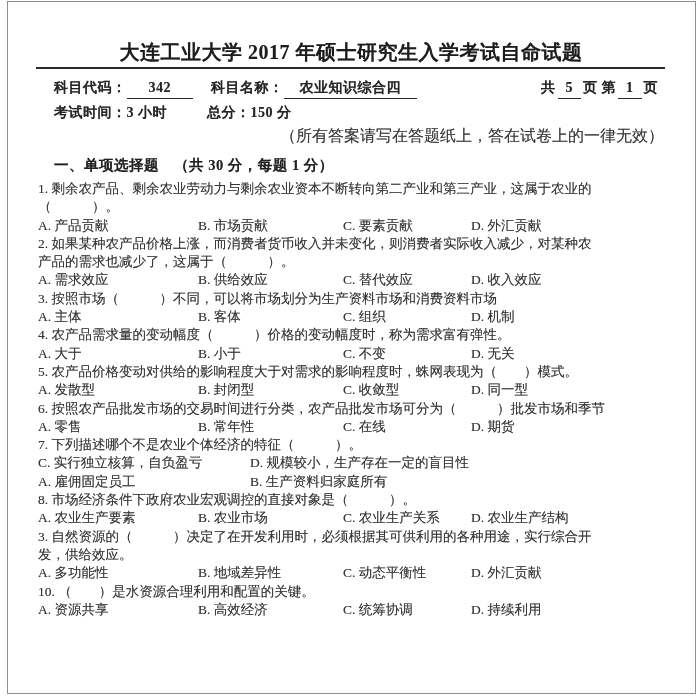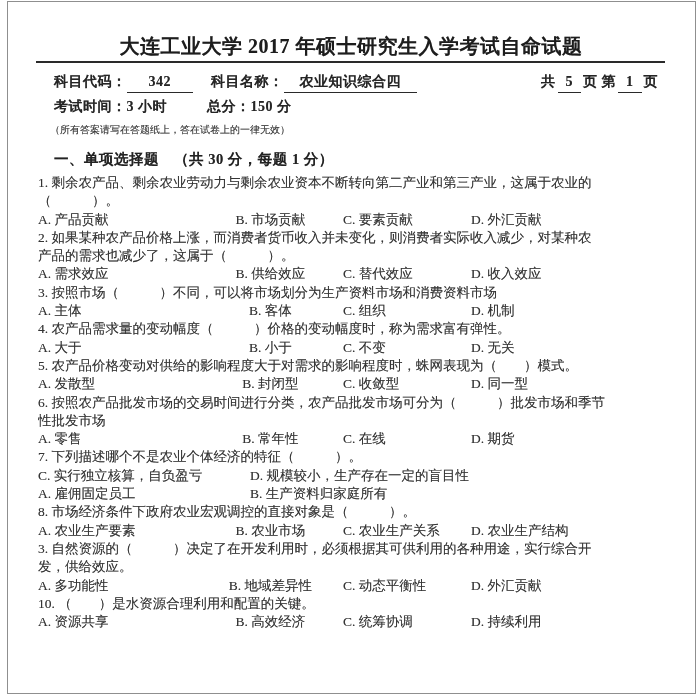--- a/index.html
+++ b/index.html
@@ -1,43 +1,43 @@
 <!DOCTYPE html>
 <html><head>
 <meta charset="utf-8">
 <style>
   html,body{margin:0;padding:0;background:#fff;}
   body{width:700px;height:700px;position:relative;overflow:hidden;
        font-family:"Liberation Serif","DejaVu Serif",serif;color:#333;}
   .frame{position:absolute;left:7px;top:1px;width:689px;height:693px;
          border:1px solid #8f8f8f;box-sizing:border-box;}
-  .content{position:absolute;left:38px;top:2px;width:626px;
+  .content{position:absolute;left:38px;top:8px;width:626px;
            text-shadow:0 0 .6px rgba(40,40,40,.45);}
   .title{margin-top:31px;font-size:20px;font-weight:bold;text-align:center;
          color:#1d1d1d;line-height:26px;letter-spacing:.5px;}
   .rule{border-top:2px solid #2a2a2a;margin-top:2px;margin-left:-2px;width:629px;height:0;}
   .meta-row{margin-top:9px;font-size:14px;font-weight:bold;color:#252525;
             display:flex;align-items:baseline;line-height:20px;letter-spacing:.5px;}
   .meta-row2{margin-top:4px;}
   .meta-left-pad{padding-left:16px;}
   .gap1{width:18px;display:inline-block;}
   .gap2{width:40px;display:inline-block;}
   .pages{margin-left:auto;margin-right:6px;}
   .u{border-bottom:1.5px solid #2a2a2a;display:inline-block;text-align:center;}
   .u-code{padding:0 22px;}
   .u-name{padding:0 16px;}
   .u-dig{padding:0 8px;margin:0 2px;}
-  .notice{margin-top:5px;padding-left:12px;font-size:10px;color:#3a3a3a;line-height:15px;}
+  .notice{margin-top:5px;padding-left:12px;font-size:16px;color:#3a3a3a;line-height:15px;text-align:right;}
   .section{margin-top:13px;padding-left:16px;font-size:14.5px;font-weight:bold;
            color:#222;line-height:19px;letter-spacing:.5px;}
   #questions{margin-top:5px;font-size:13.5px;color:#353535;}
   .q-line,.opt-row{line-height:18.3px;height:18.3px;white-space:nowrap;overflow:hidden;}
   .opt-row .opt{display:inline-block;}
   .opt4 .opt:nth-child(1){min-width:160px;}
-  .opt4 .opt:nth-child(2){min-width:145px;text-align:center;}
+  .opt4 .opt:nth-child(2){min-width:145px;}
   .opt4 .opt:nth-child(3){min-width:128px;}
   .opt2 .opt:nth-child(1){min-width:212px;}
 </style>
 </head>
 <body>
 
 <div class="frame"></div>
 
 <div class="content">
 
@@ -86,21 +86,20 @@
       <div>
         <div class="q-line">4. 农产品需求量的变动幅度（　　　）价格的变动幅度时，称为需求富有弹性。</div>
         <div class="opt-row opt4"><span class="opt">A. 大于</span><span class="opt">B. 小于</span><span class="opt">C. 不变</span><span class="opt">D. 无关</span></div>
       </div>
       <div>
         <div class="q-line">5. 农产品价格变动对供给的影响程度大于对需求的影响程度时，蛛网表现为（　　）模式。</div>
         <div class="opt-row opt4"><span class="opt">A. 发散型</span><span class="opt">B. 封闭型</span><span class="opt">C. 收敛型</span><span class="opt">D. 同一型</span></div>
       </div>
       <div>
         <div class="q-line">6. 按照农产品批发市场的交易时间进行分类，农产品批发市场可分为（　　　）批发市场和季节</div>
-        <div class="q-line">性批发市场</div>
         <div class="opt-row opt4"><span class="opt">A. 零售</span><span class="opt">B. 常年性</span><span class="opt">C. 在线</span><span class="opt">D. 期货</span></div>
       </div>
       <div>
         <div class="q-line">7. 下列描述哪个不是农业个体经济的特征（　　　）。</div>
         <div class="opt-row opt2"><span class="opt">C. 实行独立核算，自负盈亏</span><span class="opt">D. 规模较小，生产存在一定的盲目性</span></div>
         <div class="opt-row opt2"><span class="opt">A. 雇佣固定员工</span><span class="opt">B. 生产资料归家庭所有</span></div>
       </div>
       <div>
         <div class="q-line">8. 市场经济条件下政府农业宏观调控的直接对象是（　　　）。</div>
         <div class="opt-row opt4"><span class="opt">A. 农业生产要素</span><span class="opt">B. 农业市场</span><span class="opt">C. 农业生产关系</span><span class="opt">D. 农业生产结构</span></div>

